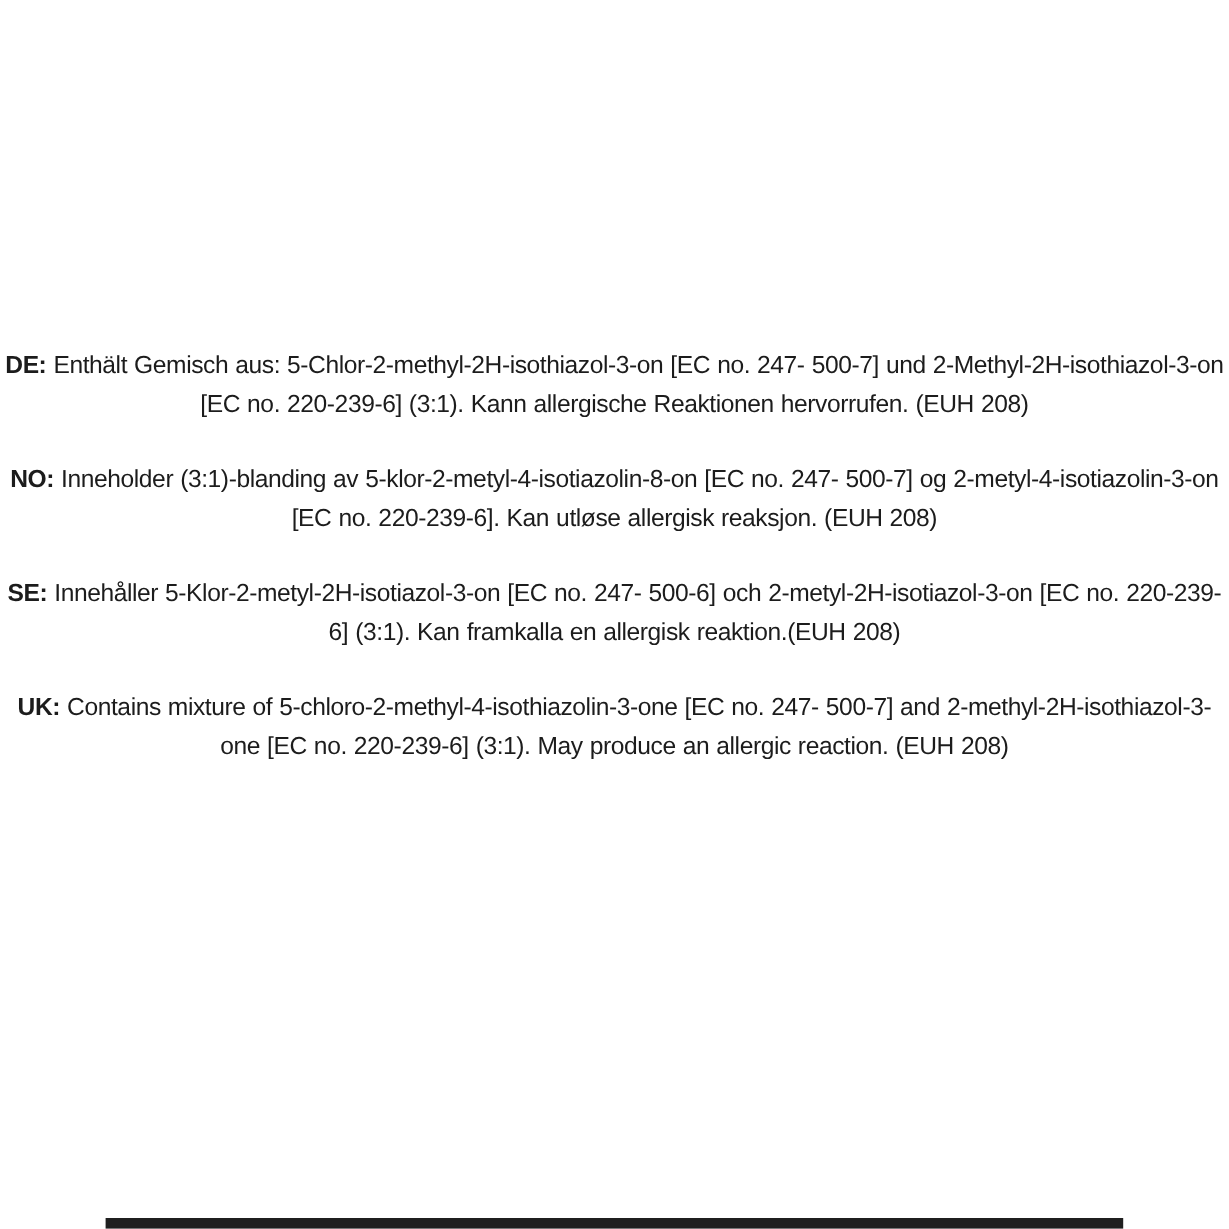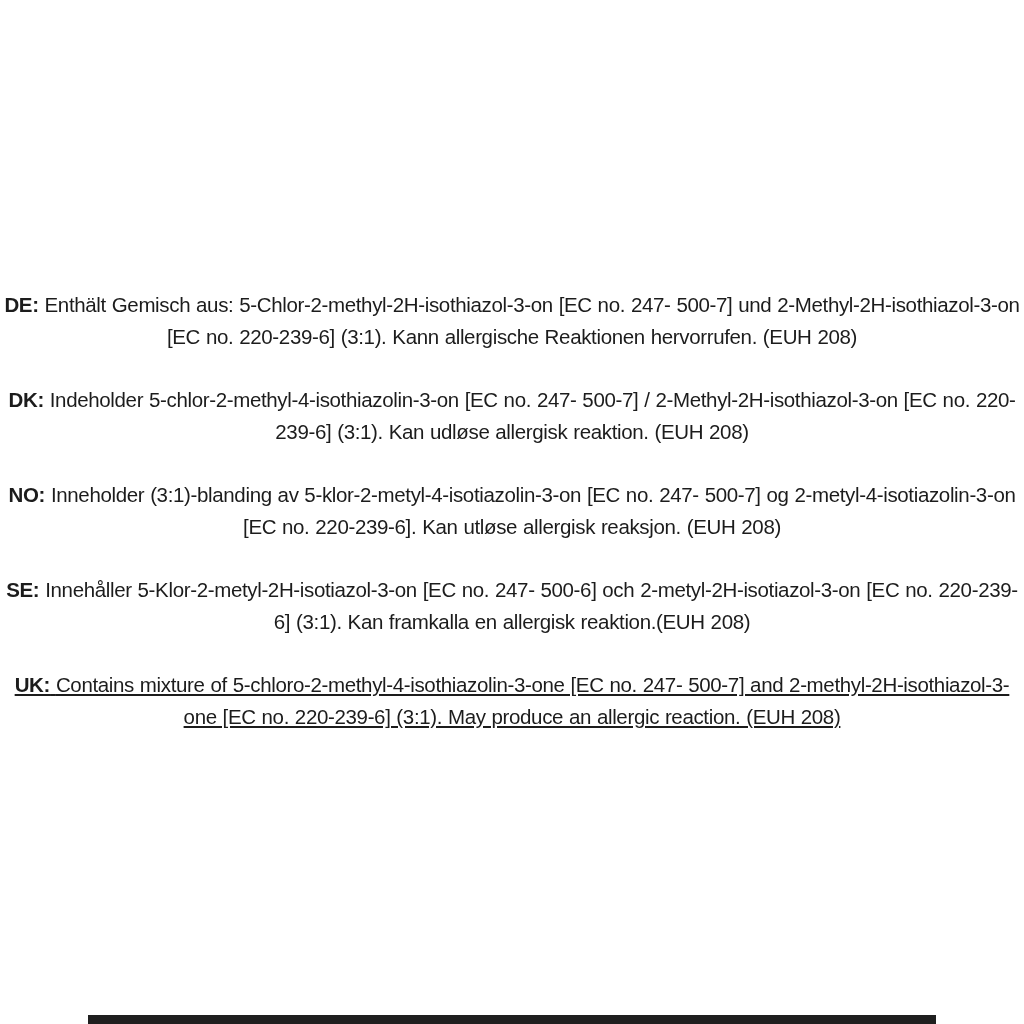--- a/index.html
+++ b/index.html
@@ -27,21 +27,20 @@
   .para {
     margin: 0 0 31px 0;
     font-size: 20.5px;
     line-height: 32px;
     letter-spacing: -0.35px;
     word-spacing: 0.5px;
     text-align: center;
   }
   .para:last-child {
     margin-bottom: 10px;
-    text-decoration: underline;
   }
   .lang-code {
     font-weight: bold;
   }
   .bottom-edge-bar {
     position: absolute;
     left: 88px;
     bottom: 0;
     width: 848px;
     height: 9px;
@@ -49,23 +48,22 @@
   }
 </style>
 </head>
 <body>
 
 <div class="page">
   <div class="text-block">
 
     <p class="para"><span class="lang-code">DE:</span> <span>Enthält Gemisch aus: 5-Chlor-2-methyl-2H-isothiazol-3-on [EC no. 247- 500-7] und 2-Methyl-2H-isothiazol-3-on [EC no. 220-239-6] (3:1). Kann allergische Reaktionen hervorrufen. (EUH 208)</span></p>
 
-    <p class="para"><span class="lang-code">DK:</span> <span>Indeholder 5-chlor-2-methyl-4-isothiazolin-3-on [EC no. 247- 500-7] / 2-Methyl-2H-isothiazol-3-on [EC no. 220-239-6] (3:1). Kan udløse allergisk reaktion. (EUH 208)</span></p>
 
-    <p class="para"><span class="lang-code">NO:</span> <span>Inneholder (3:1)-blanding av 5-klor-2-metyl-4-isotiazolin-3-on [EC no. 247- 500-7] og 2-metyl-4-isotiazolin-3-on [EC no. 220-239-6]. Kan utløse allergisk reaksjon. (EUH 208)</span></p>
+    <p class="para"><span class="lang-code">NO:</span> <span>Inneholder (3:1)-blanding av 5-klor-2-metyl-4-isotiazolin-8-on [EC no. 247- 500-7] og 2-metyl-4-isotiazolin-3-on [EC no. 220-239-6]. Kan utløse allergisk reaksjon. (EUH 208)</span></p>
 
     <p class="para"><span class="lang-code">SE:</span> <span>Innehåller 5-Klor-2-metyl-2H-isotiazol-3-on [EC no. 247- 500-6] och 2-metyl-2H-isotiazol-3-on [EC no. 220-239-6] (3:1). Kan framkalla en allergisk reaktion.(EUH 208)</span></p>
 
     <p class="para"><span class="lang-code">UK:</span> <span>Contains mixture of 5-chloro-2-methyl-4-isothiazolin-3-one [EC no. 247- 500-7] and 2-methyl-2H-isothiazol-3-one [EC no. 220-239-6] (3:1). May produce an allergic reaction. (EUH 208)</span></p>
 
   </div>
 
   <div class="bottom-edge-bar"></div>
 </div>
 

